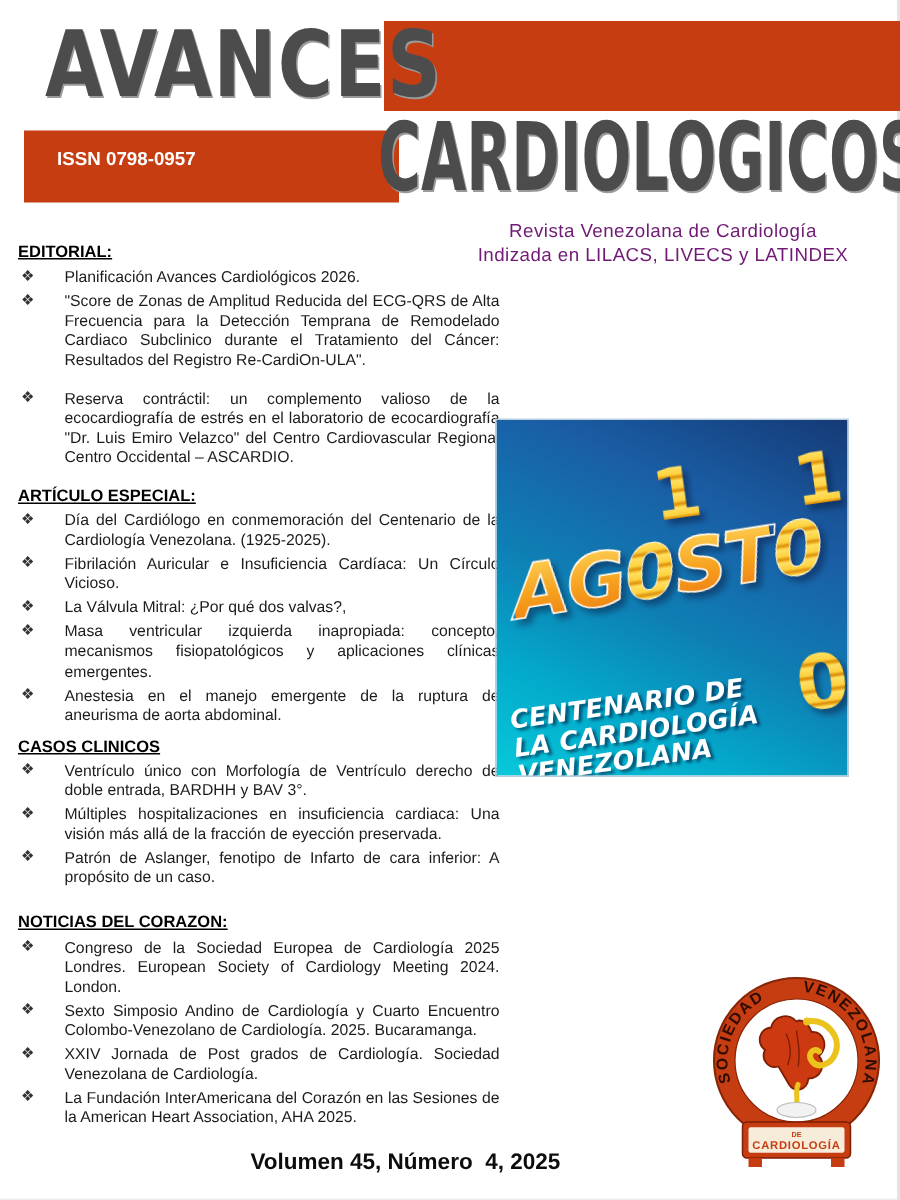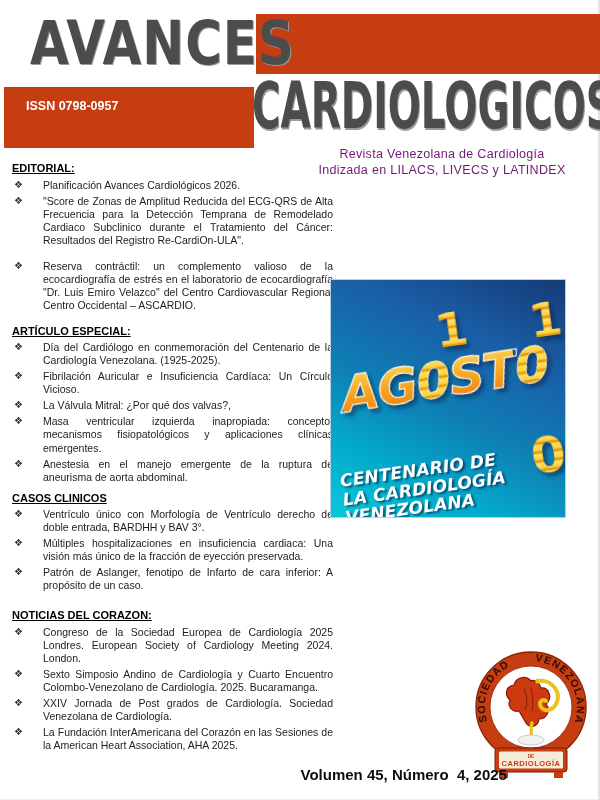--- a/index.html
+++ b/index.html
@@ -11,21 +11,21 @@
 
   
   .red-top    { position:absolute; left:256px; top:14px; width:344px; height:60px; background:#c63d12; }
   .title-avances {
     position:absolute; left:30px; top:8px;
     font-family:"DejaVu Sans", sans-serif; font-weight:bold; font-size:50px; color:#4c4c4c;
     transform:scaleY(1.22); transform-origin:left top; letter-spacing:1px;
     text-shadow:1px 1px 0 #9a9a9a;
   }
   .issn-bar {
-    position:absolute; left:4px; top:87px; width:250px; height:61px; background:#c63d12;
+    position:absolute; left:16px; top:87px; width:250px; height:48px; background:#c63d12;
     color:#ffffff; font-weight:bold; font-size:12.5px; line-height:1.5;
     padding:10px 0 0 22px; box-sizing:border-box;
   }
   .title-cardio {
     position:absolute; left:252px; top:70px;
     font-family:"DejaVu Sans", sans-serif; font-weight:bold; font-size:39px; color:#4c4c4c;
     transform:scaleY(1.62); transform-origin:left top; letter-spacing:0; white-space:nowrap;
     text-shadow:1px 1px 0 #9a9a9a;
   }
   .subtitle {
@@ -39,21 +39,21 @@
   .toc h2 { font-size:11px; font-weight:bold; color:#000; margin:8px 0 3px;
             text-decoration:underline; }
   .toc section.s0 h2 { margin-top:2px; }
   .toc section.s5 h2 { margin-top:17px; }
   .toc .item { display:flex; margin:0 0 3px; }
   .toc .item.sp { margin-bottom:13px; }
   .toc .bullet { flex:0 0 17px; font-size:10px; color:#333; padding-left:2px; }
   .toc .txt { flex:1; text-align:justify;margin-left:12px; }
 
   
-  .volume { position:absolute; left:167px; top:766px; width:340px; text-align:right;
+  .volume { position:absolute; left:167px; top:766px; width:340px; text-align:left;
             font-weight:bold; font-size:15px; color:#0d0d0d; white-space:pre; }
 
   
   .artwork {
     position:absolute; left:330px; top:279px; width:236px; height:239px;
     background:linear-gradient(205deg,#153a76 0%,#1a5ea6 28%,#0e7fb5 55%,#03aacb 78%,#08c9db 100%);
     border:1px solid #b9cede; box-sizing:border-box; overflow:hidden;
   }
   .yd {
     position:absolute; font-family:"DejaVu Sans", sans-serif; font-weight:800; font-size:47px;
@@ -158,21 +158,21 @@
     </section>
 
     <section class="s4">
       <h2>CASOS CLINICOS</h2>
       <div class="item">
         <span class="bullet">❖</span>
         <div class="txt">Ventrículo único con Morfología de Ventrículo derecho de doble entrada, BARDHH y BAV 3°.</div>
       </div>
       <div class="item">
         <span class="bullet">❖</span>
-        <div class="txt">Múltiples hospitalizaciones en insuficiencia cardiaca: Una visión más único de la fracción de eyección preservada.</div>
+        <div class="txt">Múltiples hospitalizaciones en insuficiencia cardiaca: Una visión más allá de la fracción de eyección preservada.</div>
       </div>
       <div class="item">
         <span class="bullet">❖</span>
         <div class="txt">Patrón de Aslanger, fenotipo de Infarto de cara inferior: A propósito de un caso.</div>
       </div>
     </section>
 
     <section class="s5">
       <h2>NOTICIAS DEL CORAZON:</h2>
       <div class="item">

